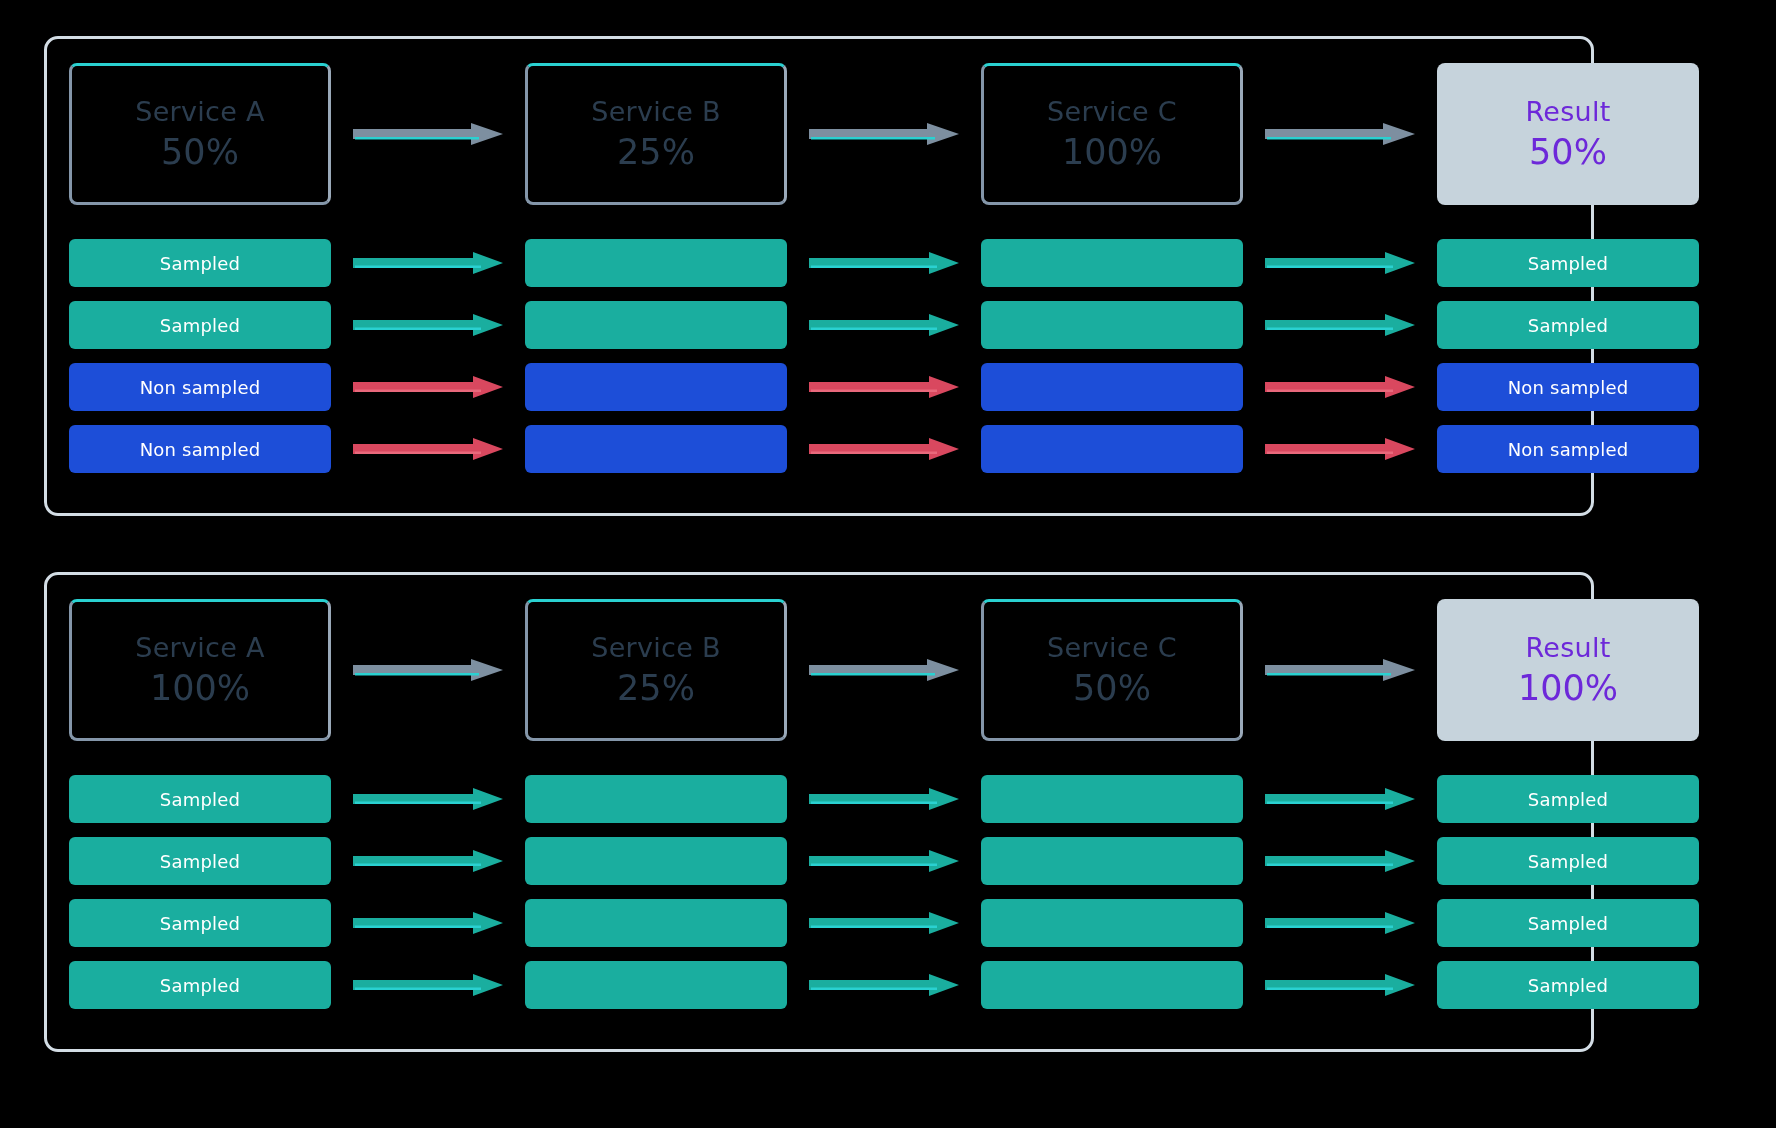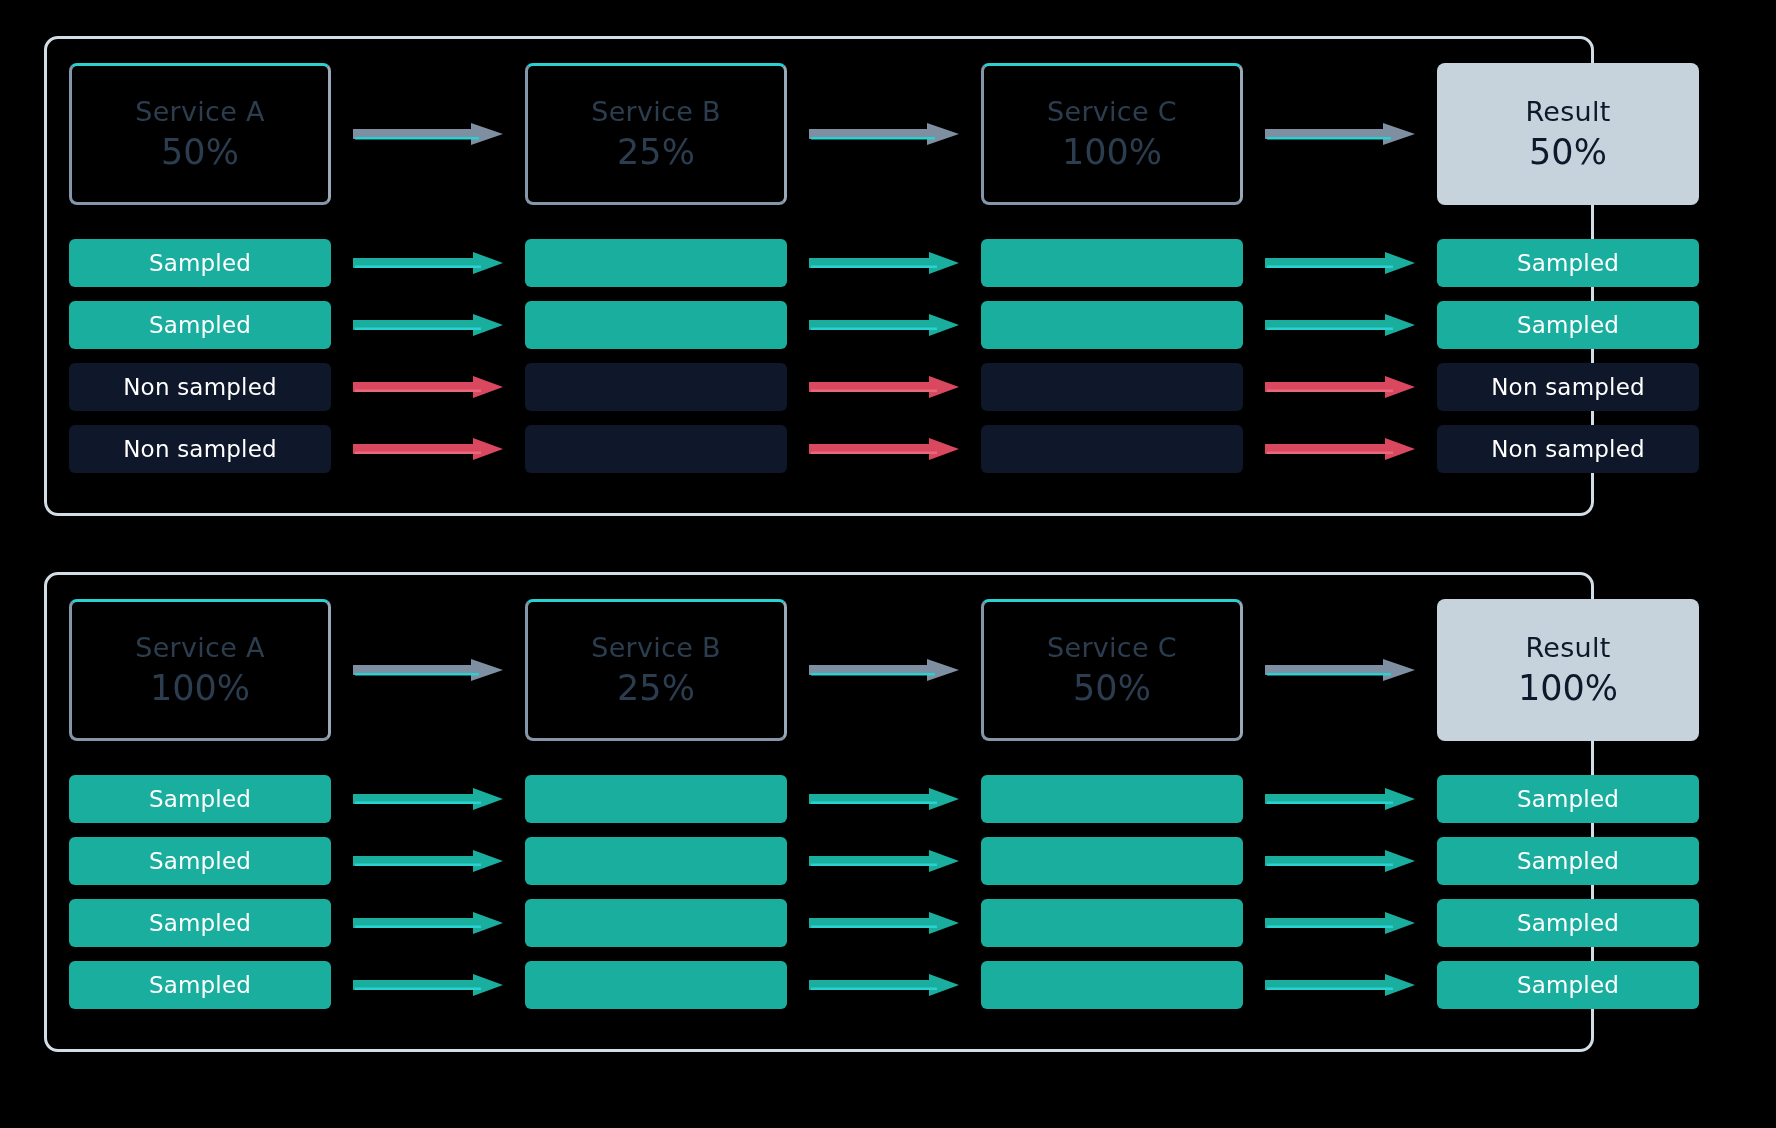--- a/index.html
+++ b/index.html
@@ -73,37 +73,37 @@
     border:none;
     border-radius:8px;
     background:#c6d3dc;
     display:flex;
     flex-direction:column;
     align-items:center;
     justify-content:center;
     gap:6px;
   }
   .result-box .svc-name,
-  .result-box .svc-pct{color:#0f172a;}
+  .result-box .svc-pct{color:#6d28d9;}
 
   
   .lane-row{margin-top:14px;}
   .bar{
     height:48px;
     border-radius:6px;
     display:flex;
     align-items:center;
     justify-content:center;
     color:#ffffff;
-    font-size:23px;
+    font-size:18px;
     letter-spacing:.2px;
     box-sizing:border-box;
   }
   .bar.sampled{background:#1aae9f;}
-  .bar.nonsampled{background:#0f172a;}
+  .bar.nonsampled{background:#1d4ed8;}
   .bar.blank{color:transparent;}
 
   
   .arrow{
     position:relative;
     height:48px;
     display:flex;
     align-items:center;
     justify-content:center;
   }

